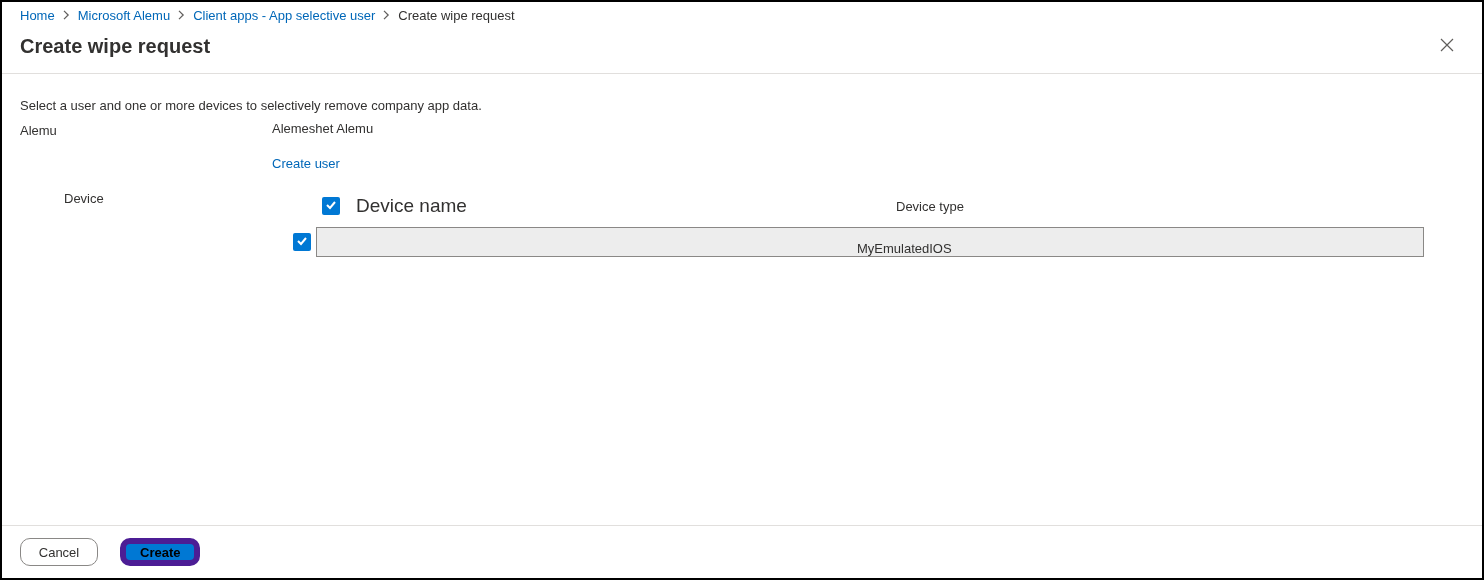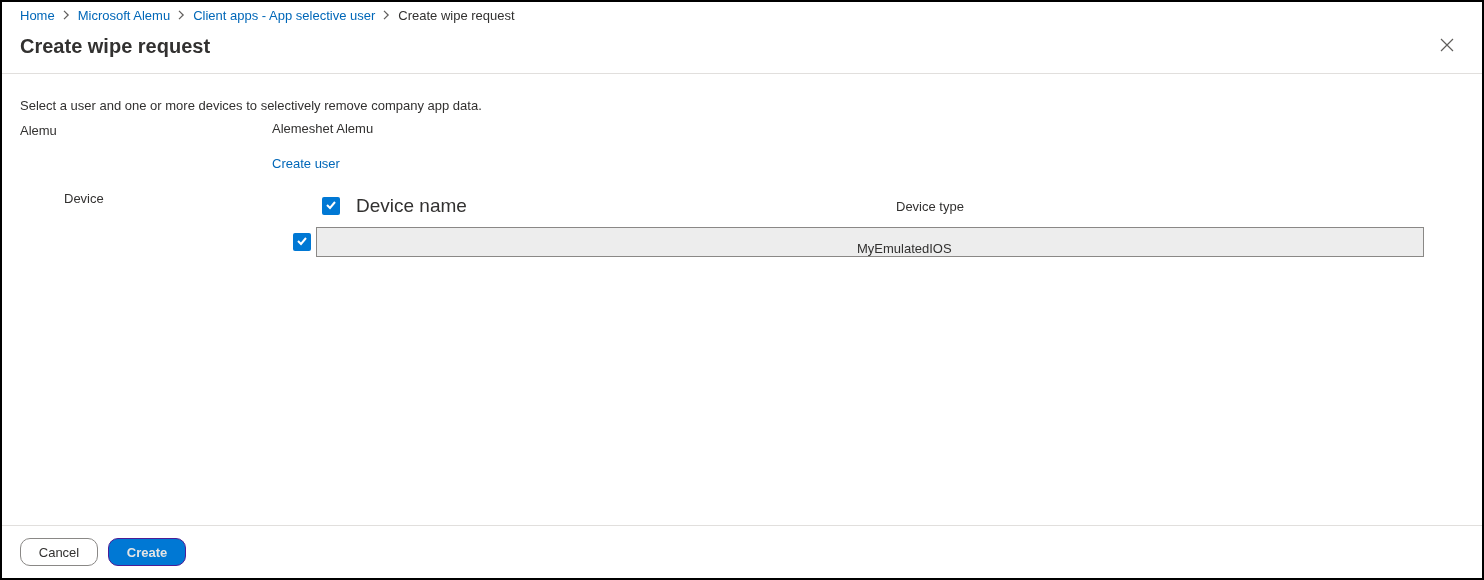--- a/index.html
+++ b/index.html
@@ -165,23 +165,24 @@
     cursor: pointer;
     display: inline-flex; align-items: center; justify-content: center;
   }
   .btn-secondary {
     background: #fff;
     border: 1px solid #8a8886;
     color: #323130;
   }
   .btn-primary {
     background: #0078d4;
-    border: 1px solid #4c1d95;
-    color: #e5e5e5;
+    border: 6px solid #4c1d95;
+    color: #000000;
     font-weight: 600;
+    margin-left: 12px;
   }
 </style>
 </head>
 <body>
 
 <div class="frame">
 
   <nav class="breadcrumb">
     <a>Home</a>
     <span class="sep">

